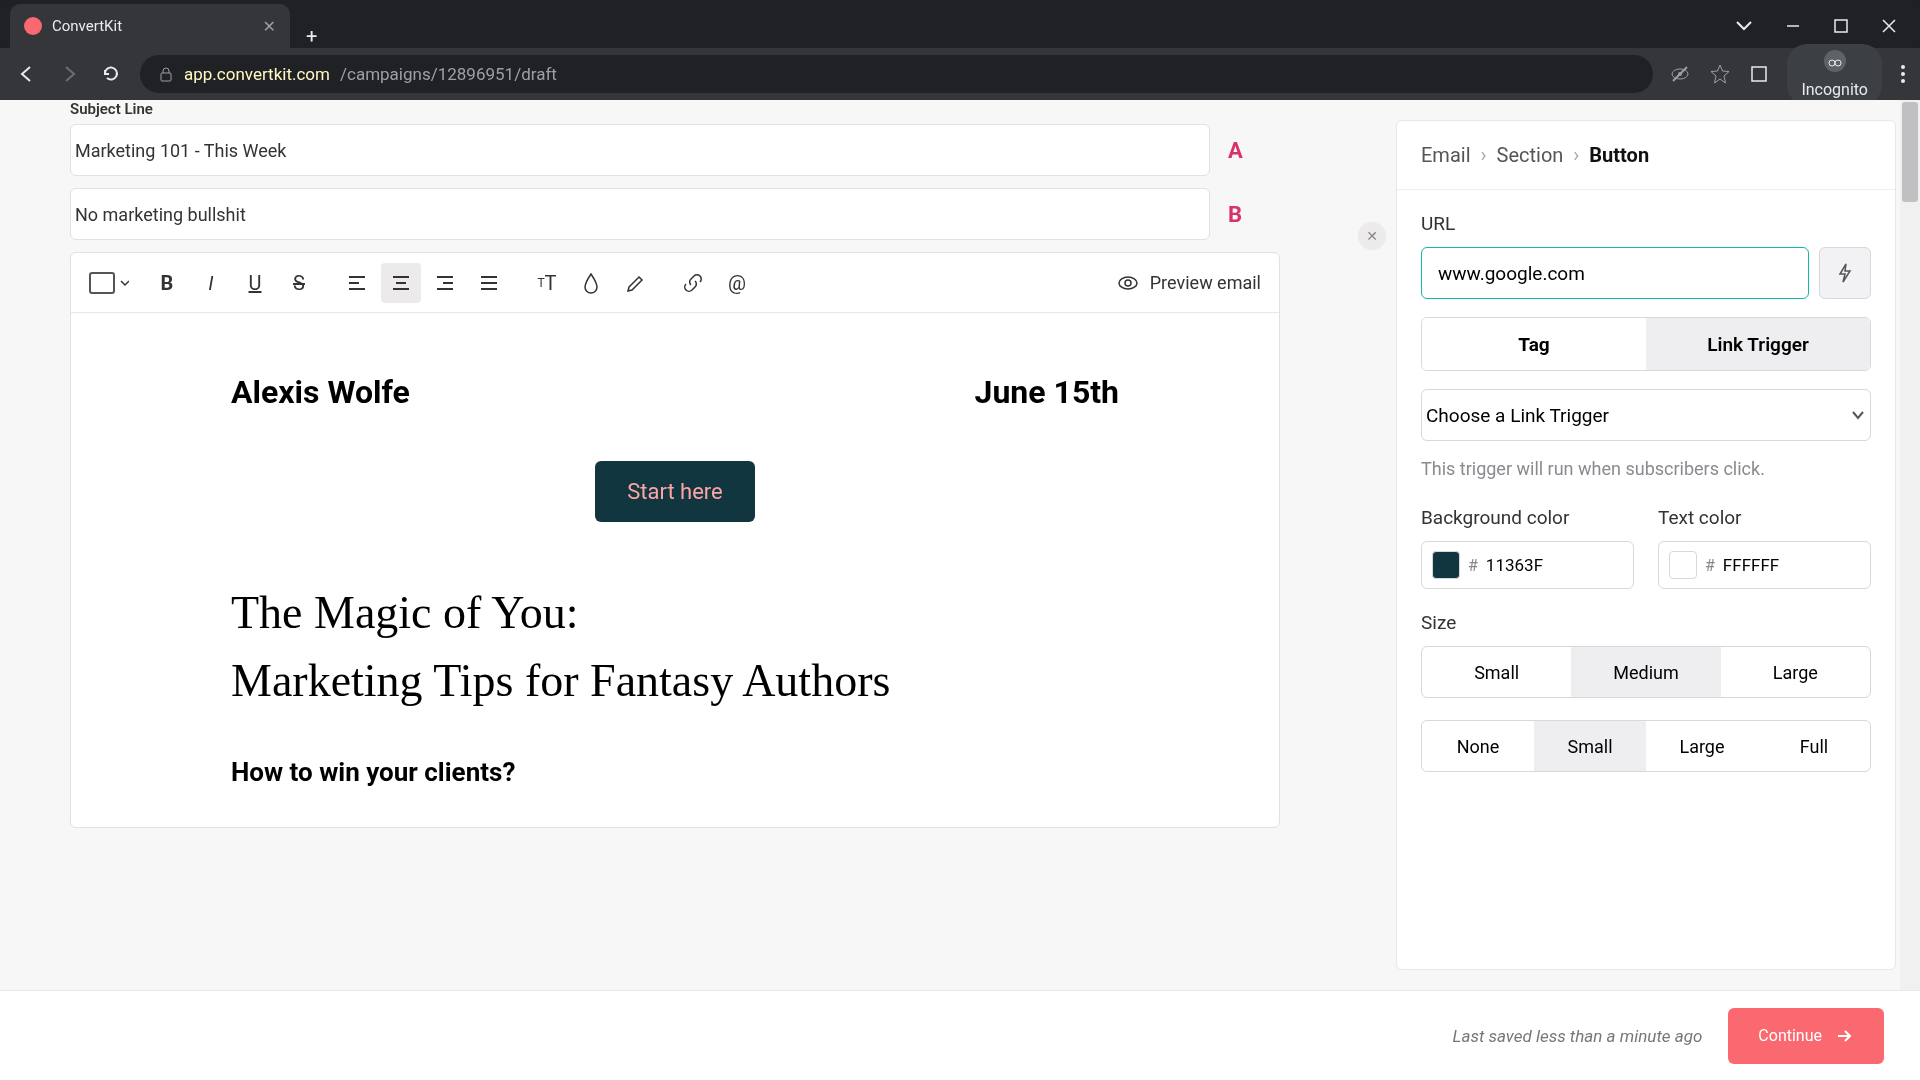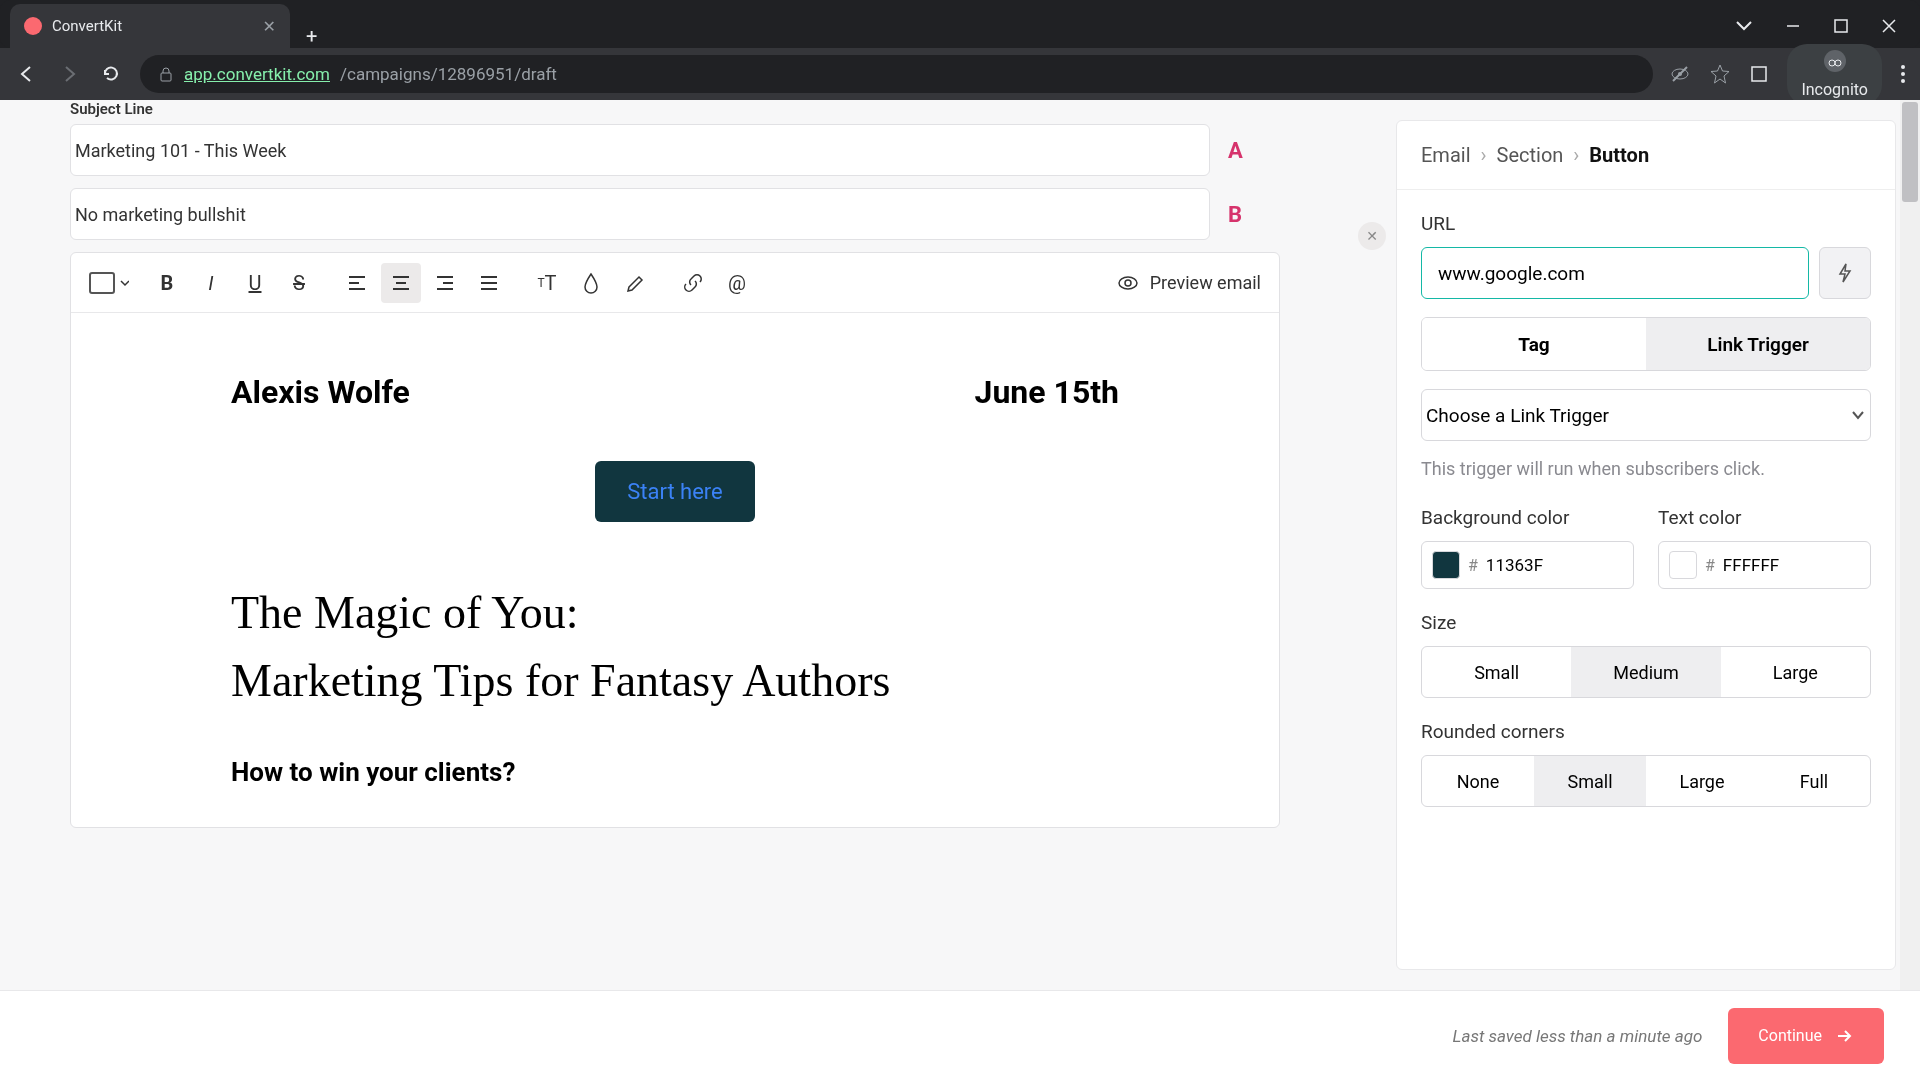--- a/index.html
+++ b/index.html
@@ -11,21 +11,21 @@
 .favicon { width:18px; height:18px; border-radius:50%; background:#fb6970; }
 .tab-close { margin-left:auto; color:#9aa0a6; cursor:pointer; font-size:16px; }
 .new-tab { color:#e8eaed; font-size:20px; padding:0 16px; cursor:pointer; }
 .winbtns { margin-left:auto; display:flex; gap:34px; padding-right:24px; color:#e8eaed; align-items:center; height:44px; }
 .winbtns span { cursor:pointer; }
 
 .addrbar { height:52px; background:#35363a; display:flex; align-items:center; padding:0 14px; gap:16px; color:#e8eaed; }
 .navbtn { width:26px; height:26px; display:flex; align-items:center; justify-content:center; cursor:pointer; color:#e8eaed; }
 .navbtn.dis { color:#6b6e73; }
 .url-field { flex:1; background:#202124; border-radius:24px; height:38px; display:flex; align-items:center; padding:0 18px; color:#e8eaed; font-size:17px; gap:10px; }
-.url-host { color:#86efac;text-decoration:underline; }
+.url-host { color:#fef9c3; }
 .url-path { color:#9aa0a6; }
 .right-icons { display:flex; gap:18px; align-items:center; }
 .incog-badge { display:flex; align-items:center; gap:8px; background:#3c4043; padding:6px 14px; border-radius:20px; font-size:16px;flex-direction:column; }
 .avatar-circle { width:22px; height:22px; border-radius:50%; background:#5f6368; display:inline-flex; align-items:center; justify-content:center; }
 
 
 .page { height:980px; background:#f7f7f8; display:flex; flex-direction:column; position:relative; }
 .scroll-area { flex:1; display:flex; overflow:hidden; }
 .main { flex:1; padding:0 20px 0 70px; overflow:hidden; }
 .label { font-size:15px; color:#333; font-weight:600; margin-bottom:6px; }
@@ -39,21 +39,21 @@
 .toolbar { height:60px; border-bottom:1px solid #e8e8ea; display:flex; align-items:center; padding:0 18px; gap:4px; }
 .tb-btn { width:40px; height:40px; display:flex; align-items:center; justify-content:center; border-radius:4px; cursor:pointer; color:#333; font-size:20px; }
 .tb-btn.active { background:#eceaea; }
 .tb-sep { width:10px; }
 .preview { margin-left:auto; display:flex; align-items:center; gap:10px; color:#333; font-size:18px; cursor:pointer; }
 .dd-box { width:30px; height:22px; border:2px solid #555; border-radius:3px; }
 
 .canvas { padding:60px 60px 40px; }
 .canvas-header { display:flex; justify-content:space-between; font-family:Georgia,serif; font-size:32px; font-weight:700; margin:0 100px 50px; }
 .date { font-weight:700; }
-.cta-btn { display:block; margin:0 auto 60px; background:#11363F; color:#3b82f6; border:none; border-radius:6px; padding:18px 32px; font-size:22px; cursor:pointer; }
+.cta-btn { display:block; margin:0 auto 60px; background:#11363F; color:#fca5a5; border:none; border-radius:6px; padding:18px 32px; font-size:22px; cursor:pointer; }
 .h1line { font-family:Georgia,serif; font-size:46px; font-weight:500; line-height:1.35; margin:0 100px 10px; }
 .h2line { font-family:Georgia,serif; font-size:46px; font-weight:500; margin:0 100px 50px; }
 .subhead { font-size:26px; font-weight:700; margin:0 100px; }
 
 
 .sidebar { width:500px; background:#fff; border-left:1px solid #e8e8ea; display:flex; flex-direction:column; margin:20px 24px 20px 0; border-radius:6px; border:1px solid #e8e8ea; }
 .crumbs { padding:22px 24px; font-size:20px; display:flex; align-items:center; gap:10px; border-bottom:1px solid #eee; }
 .crumb { color:#555; cursor:pointer; }
 .crumb.active { font-weight:700; color:#111; }
 .chev { color:#aaa; }
@@ -343,21 +343,20 @@
           </div>
         </div>
 
         <div class="plabel">Size</div>
         <div class="size-seg">
           <div class="size-btn">Small</div>
           <div class="size-btn sel">Medium</div>
           <div class="size-btn">Large</div>
         </div>
 
-        <div class="plabel">Rounded corners</div>
         <div class="size-seg">
           <div class="size-btn">None</div>
           <div class="size-btn sel">Small</div>
           <div class="size-btn">Large</div>
           <div class="size-btn">Full</div>
         </div>
       </div>
     </div>
   </div>
 

